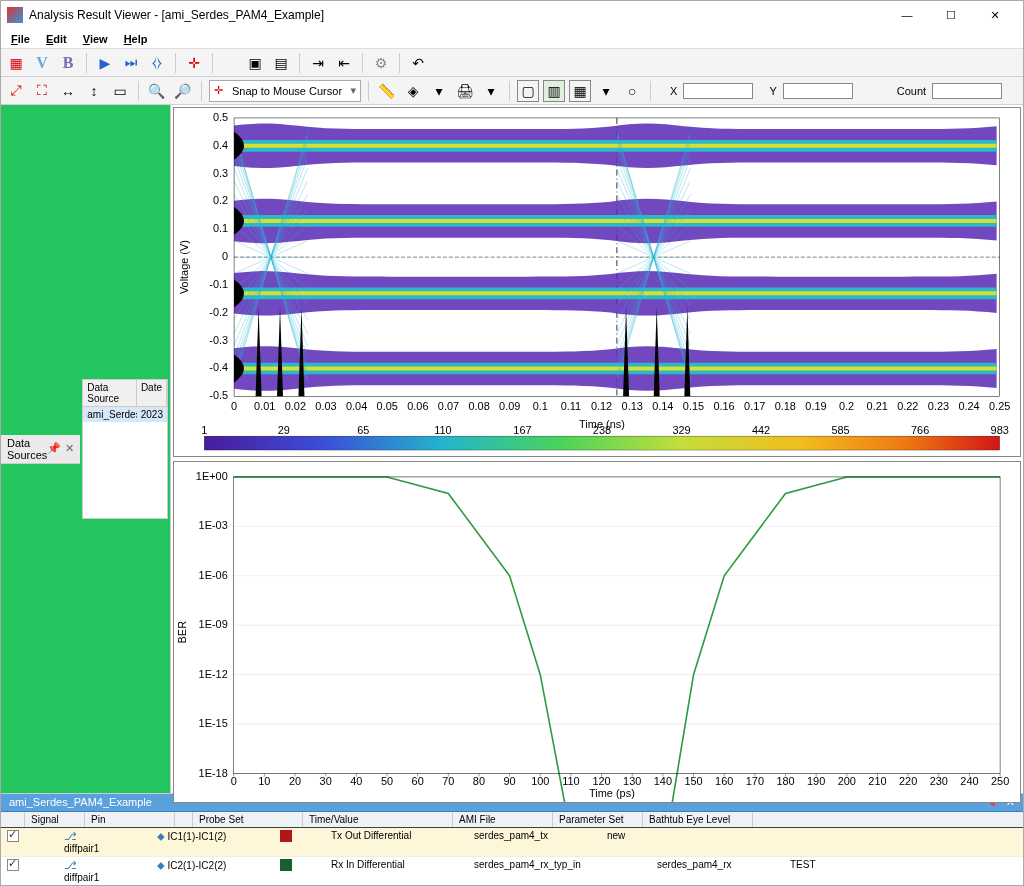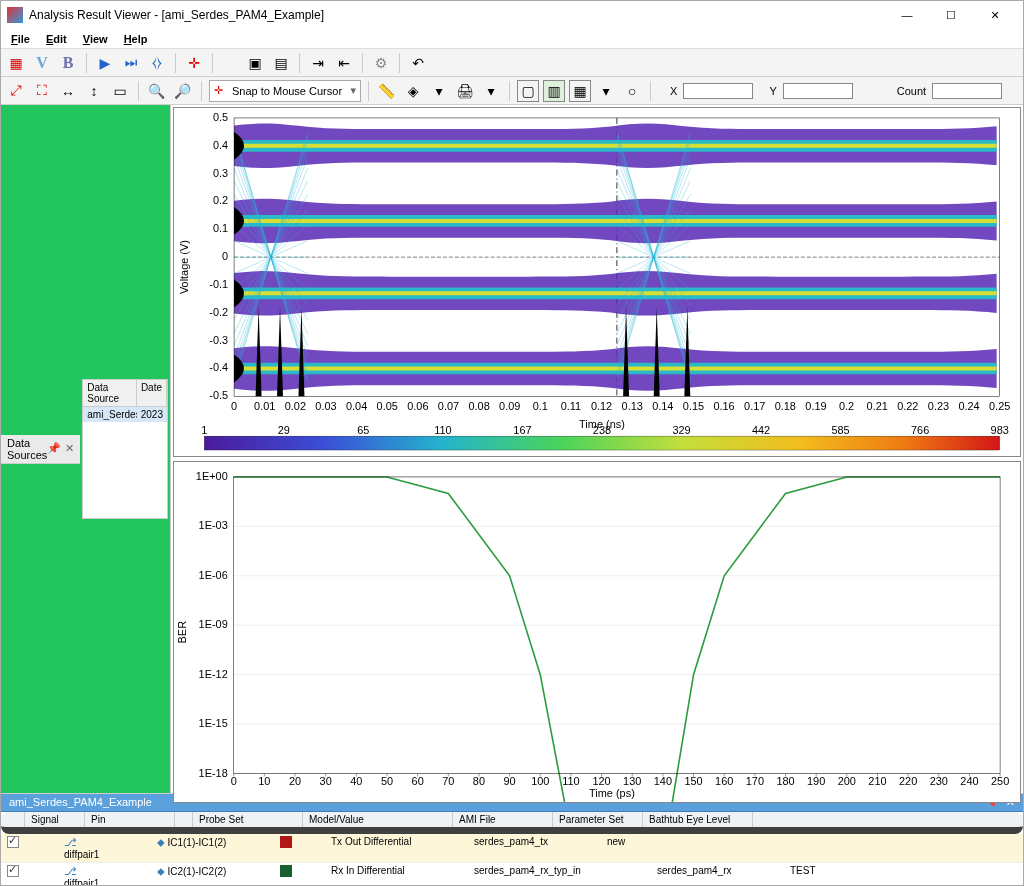--- a/index.html
+++ b/index.html
@@ -40,21 +40,21 @@
 .tree-item .exp { color: #888; margin-right: 2px; }
 .tree-item .ic { color: #3a7fb8; margin-right: 2px; }
 .plot-area { flex: 1; display: flex; flex-direction: column; background: #fff; }
 .eye-plot-wrap { height: 350px; border: 1px solid #888; margin: 2px; position: relative; background: #fff; }
 .eye-svg { width: 100%; height: 100%; }
 .bathtub-wrap { flex: 1; border: 1px solid #888; margin: 2px; position: relative; background: #fff; }
 .bottom-panel { height: 92px; background: #f8f8f8; border-top: 1px solid #ccc; display: flex; flex-direction: column; }
 .bp-tab { background: #5aa0dc; color: #fff; padding: 2px 8px; font-size: 10px; border-bottom: 1px solid #3a7fb8; display: flex; }
 .bp-tab .bp-icons { margin-left: auto; display: flex; gap: 6px; color: #fff; font-size: 9px; }
 .signal-tbl { flex: 1; background: #fff; overflow: auto; }
-.sig-head { display: flex; background: #eef2f5; border-bottom: 7px solid #404040; border-radius: 8px; }
+.sig-head { display: flex; background: #eef2f5; border-bottom: 1px solid #404040; }
 .sig-head div { padding: 2px 6px; border-right: 1px solid #ccc; font-size: 10px; }
 .sig-row { display: flex; border-bottom: 1px solid #eee; gap: 33px; }
 .sig-row.yw { background: #fdf6d8; }
 .sig-row div { padding: 2px 6px; font-size: 10px; }
 .chk { width: 12px; height: 12px; border: 1px solid #888; display: inline-block; position: relative; background: #fff; }
 .chk::after { content: "✓"; position: absolute; top: -3px; left: 0; font-size: 11px; color: #333; }
 .color-sq { width: 12px; height: 12px; display: inline-block; margin-right: 4px; vertical-align: middle; }
 </style>
 </head>
 <body>
@@ -393,21 +393,21 @@
           <span>✕</span>
         </span>
     </div>
     <div class="signal-tbl">
       <div class="sig-head" id="sig-head">
           <div style="width: 24px;"></div>
           <div style="width: 60px;">Signal</div>
           <div style="width: 90px;">Pin</div>
           <div style="width: 18px;"></div>
           <div style="width: 110px;">Probe Set</div>
-          <div style="width: 150px;">Model/Value</div>
+          <div style="width: 150px;">Time/Value</div>
           <div style="width: 100px;">AMI File</div>
           <div style="width: 90px;">Parameter Set</div>
           <div style="width: 110px;">Bathtub Eye Level</div>
         </div>
       <div id="sig-body">
           <div class="sig-row yw">
             <div style="width: 24px;"><span class="chk"></span></div>
             <div style="width: 60px;"><span style="color:#3a7fb8">⎇</span> diffpair1</div>
             <div style="width: 90px;"><span style="color:#3a7fb8">⬥</span> IC1(1)-IC1(2)</div>
             <div style="width: 18px;"><span class="color-sq" style="background:#b01818"></span></div>

